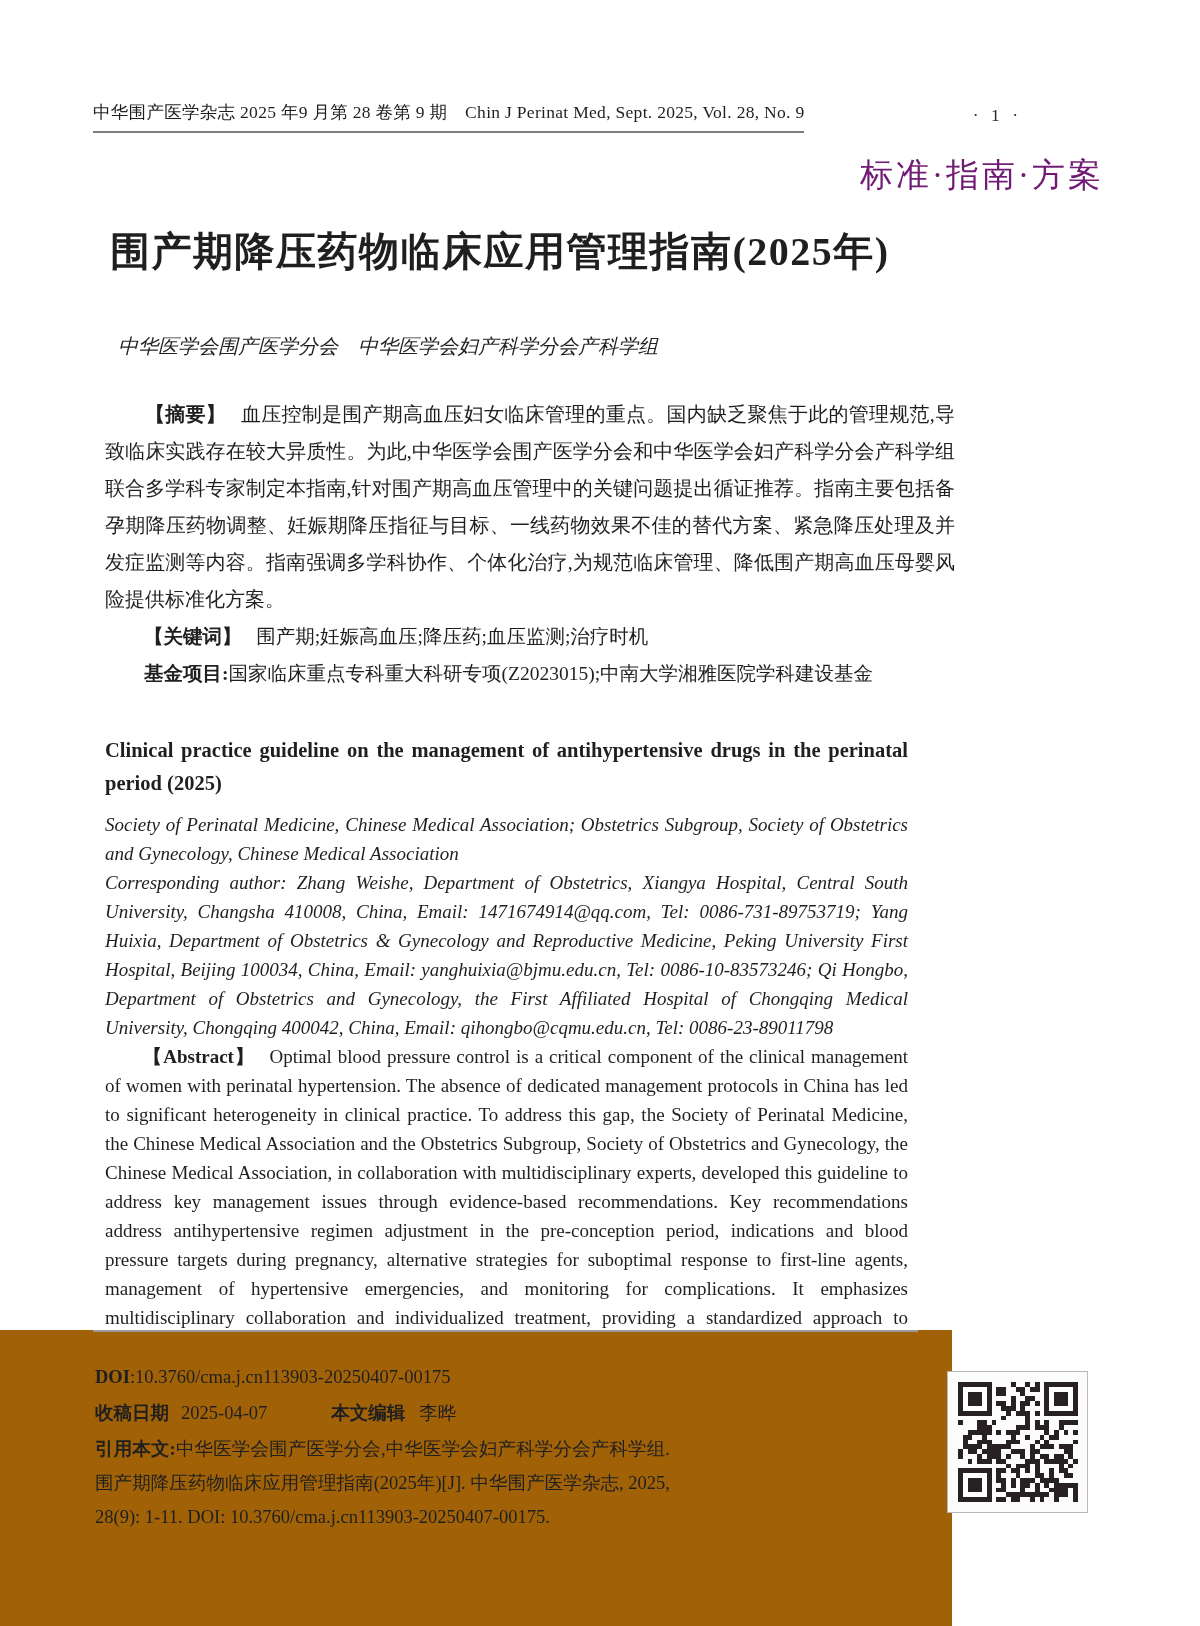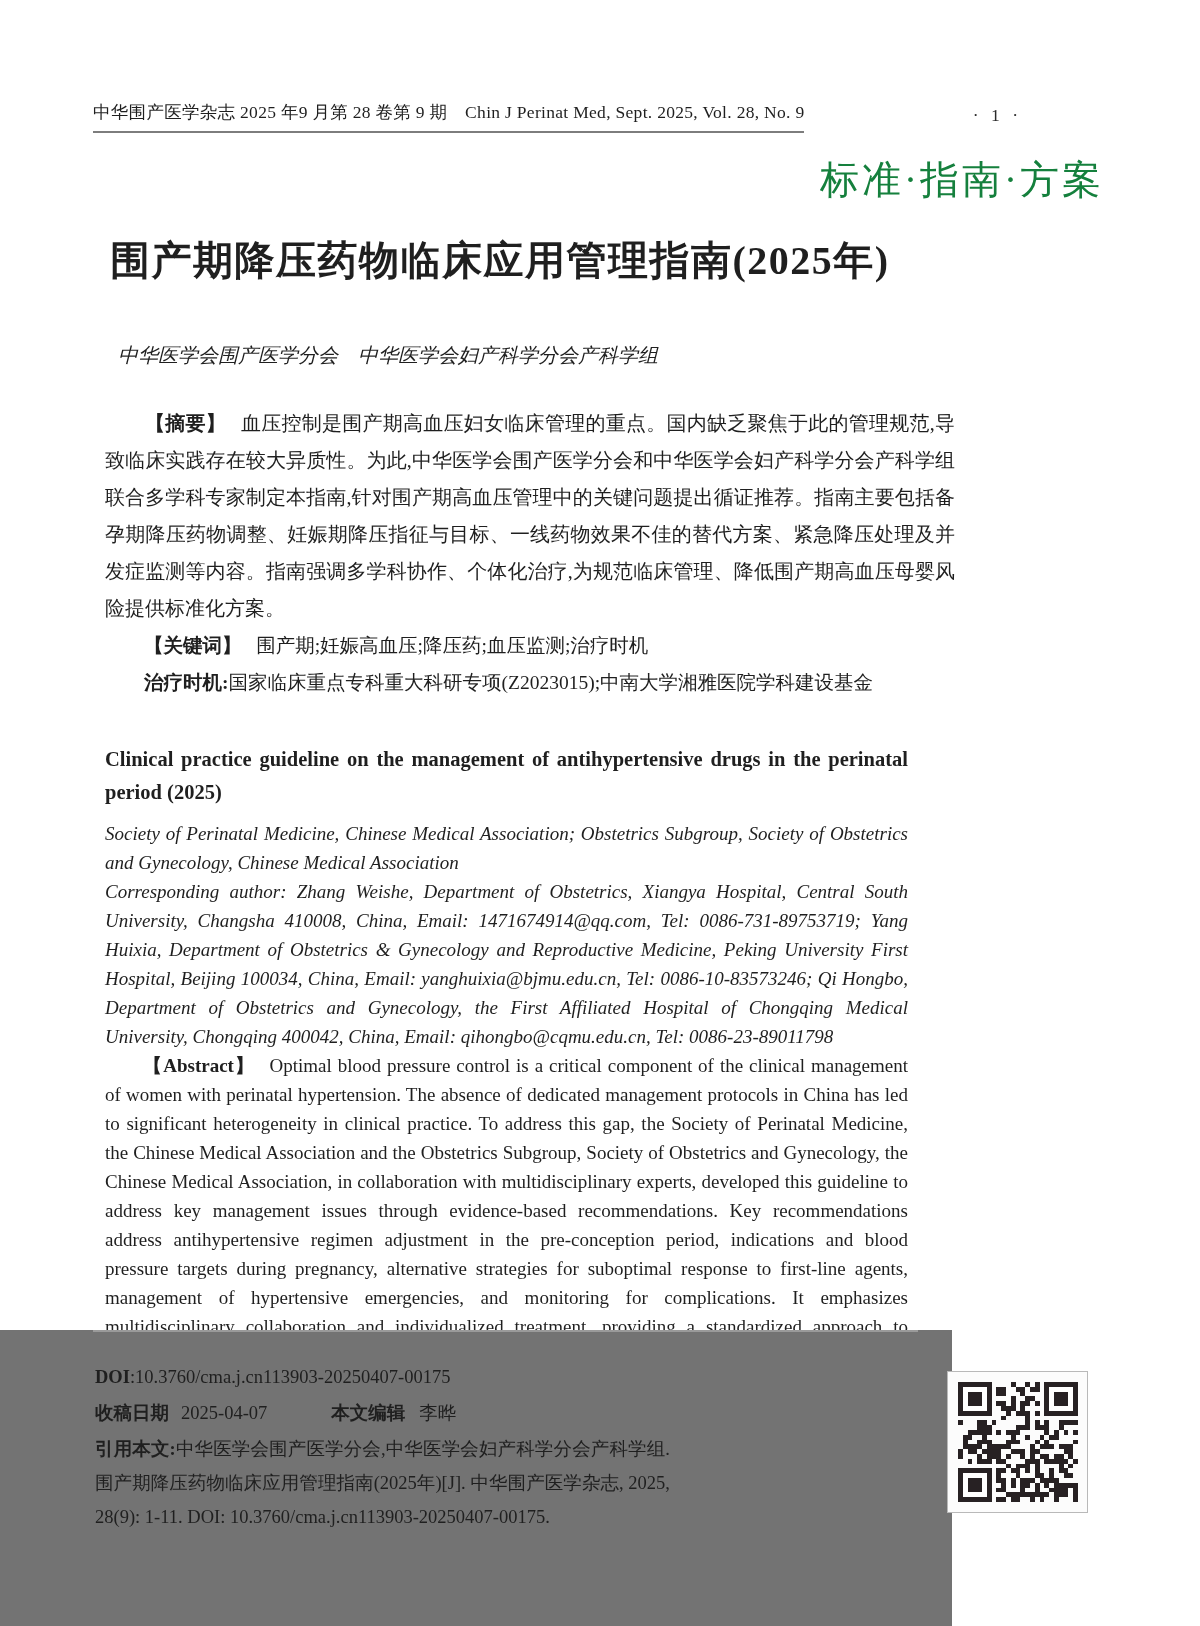--- a/index.html
+++ b/index.html
@@ -31,23 +31,23 @@
     padding-bottom: 7px;
     letter-spacing: 0.3px;
     white-space: nowrap;
   }
   .page-number { padding-bottom: 7px; letter-spacing: 4px; color: #2a2a2a; }
   
   .category {
     margin-top: 20px;
     margin-right: 96px;
     text-align: right;
-    font-size: 39px;
+    font-size: 33px;
     letter-spacing: 3px;
-    color: #15803d;
+    color: #701a75;
   }
   
   .article-title {
     margin: 30px 12px 0 110px;
     font-size: 40px;
     font-weight: bold;
     letter-spacing: 1.5px;
     line-height: 48px;
   }
   .article-authors {
@@ -100,21 +100,21 @@
     text-indent: 2em;
   }
   .en-abstract .lbl { font-style: normal; }
   
   .footer-area {
     position: absolute;
     left: 0;
     top: 1330px;
     width: 952px;
     height: 296px;
-    background: #737373;
+    background: #a16207;
   }
   .footnote-rule {
     margin-left: 93px;
     width: 825px;
     border-top: 2px solid #9a9a9a;
   }
   .footer-text {
     margin: 28px 282px 0 95px;
     font-size: 18.5px;
     line-height: 34px;
@@ -153,21 +153,21 @@
   <h1 class="article-title">围产期降压药物临床应用管理指南(2025年)</h1>
   <div class="article-authors">中华医学会围产医学分会　中华医学会妇产科学分会产科学组</div>
 
 
   <div class="cn-abstract">
     <p class="indent"><span class="lbl lbl-gap">【摘要】</span><span>血压控制是围产期高血压妇女临床管理的重点。国内缺乏聚焦于此的管理规范,导致临床实践存在较大异质性。为此,中华医学会围产医学分会和中华医学会妇产科学分会产科学组联合多学科专家制定本指南,针对围产期高血压管理中的关键问题提出循证推荐。指南主要包括备孕期降压药物调整、妊娠期降压指征与目标、一线药物效果不佳的替代方案、紧急降压处理及并发症监测等内容。指南强调多学科协作、个体化治疗,为规范临床管理、降低围产期高血压母婴风险提供标准化方案。</span></p>
   </div>
 
   <p class="cn-keywords"><span class="lbl lbl-gap">【关键词】</span><span>围产期;妊娠高血压;降压药;血压监测;治疗时机</span></p>
 
-  <p class="cn-fund"><span class="lbl">治疗时机:</span><span>国家临床重点专科重大科研专项(Z2023015);中南大学湘雅医院学科建设基金</span></p>
+  <p class="cn-fund"><span class="lbl">基金项目:</span><span>国家临床重点专科重大科研专项(Z2023015);中南大学湘雅医院学科建设基金</span></p>
 
   <div class="en-block">
     <p class="en-title">Clinical practice guideline on the management of antihypertensive drugs in the perinatal period (2025)</p>
     <p class="en-authors">Society of Perinatal Medicine, Chinese Medical Association; Obstetrics Subgroup, Society of Obstetrics and Gynecology, Chinese Medical Association</p>
     <p class="en-corr">Corresponding author: Zhang Weishe, Department of Obstetrics, Xiangya Hospital, Central South University, Changsha 410008, China, Email: 1471674914@qq.com, Tel: 0086-731-89753719; Yang Huixia, Department of Obstetrics &amp; Gynecology and Reproductive Medicine, Peking University First Hospital, Beijing 100034, China, Email: yanghuixia@bjmu.edu.cn, Tel: 0086-10-83573246; Qi Hongbo, Department of Obstetrics and Gynecology, the First Affiliated Hospital of Chongqing Medical University, Chongqing 400042, China, Email: qihongbo@cqmu.edu.cn, Tel: 0086-23-89011798</p>
     <p class="en-abstract"><span class="lbl lbl-gap">【Abstract】</span><span>Optimal blood pressure control is a critical component of the clinical management of women with perinatal hypertension. The absence of dedicated management protocols in China has led to significant heterogeneity in clinical practice. To address this gap, the Society of Perinatal Medicine, the Chinese Medical Association and the Obstetrics Subgroup, Society of Obstetrics and Gynecology, the Chinese Medical Association, in collaboration with multidisciplinary experts, developed this guideline to address key management issues through evidence-based recommendations. Key recommendations address antihypertensive regimen adjustment in the pre-conception period, indications and blood pressure targets during pregnancy, alternative strategies for suboptimal response to first-line agents, management of hypertensive emergencies, and monitoring for complications. It emphasizes multidisciplinary collaboration and individualized treatment, providing a standardized approach to optimize care and mitigate maternal</span></p>
   </div>
 
   <div class="footer-area">
     <div class="footnote-rule"></div>

